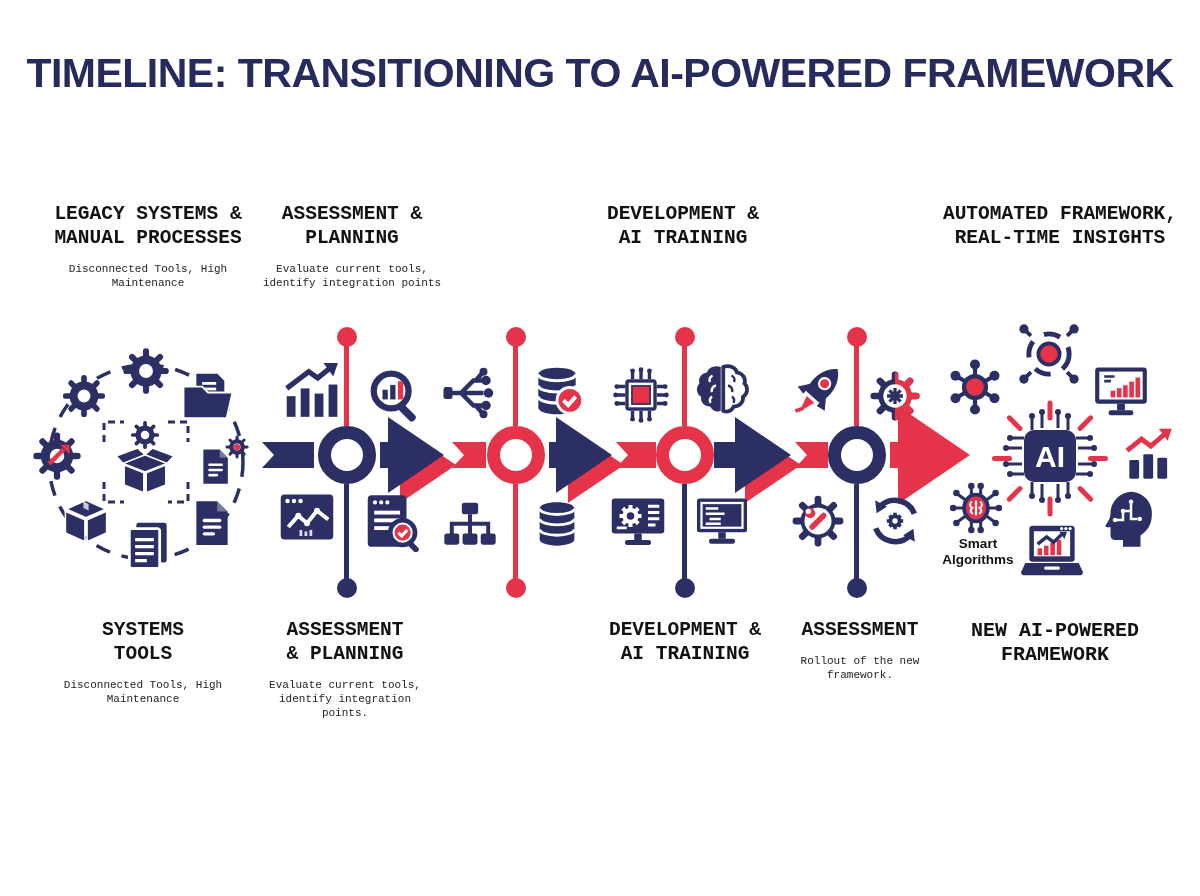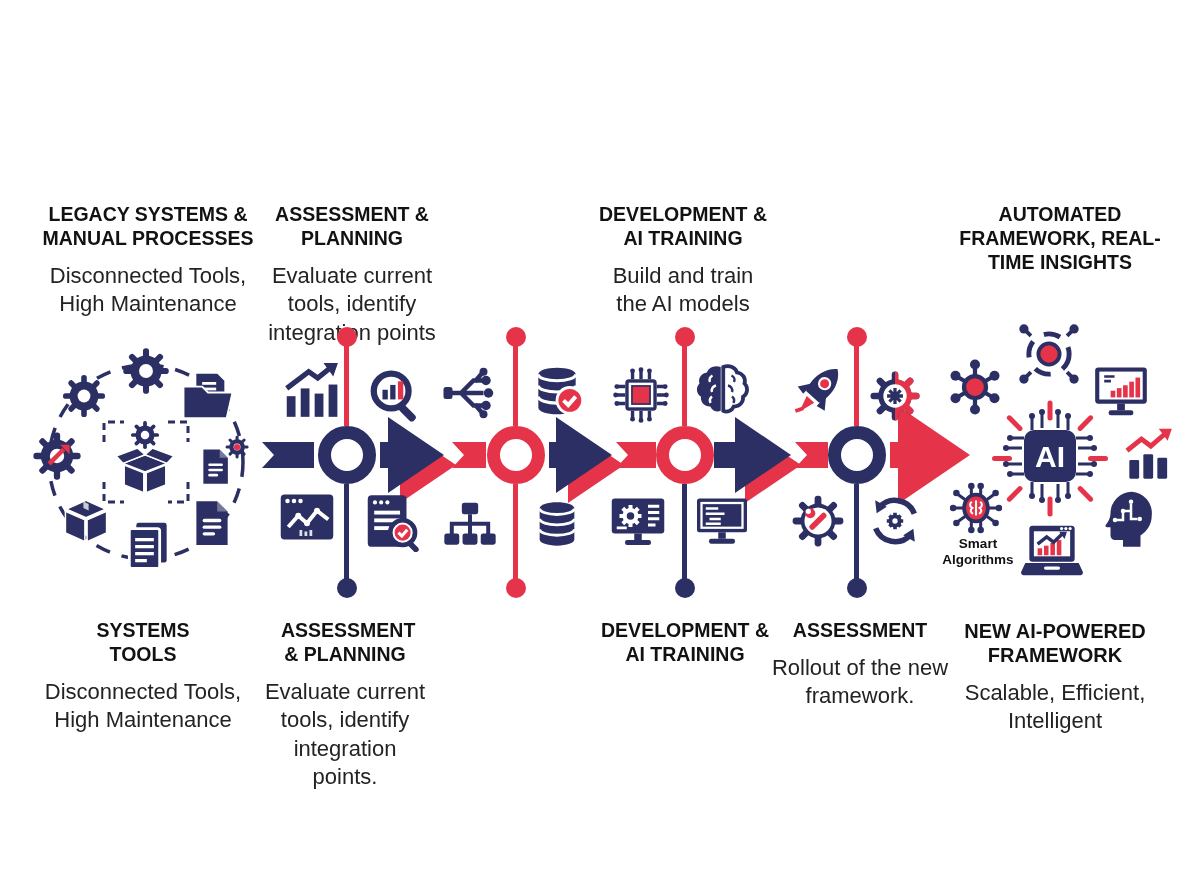--- a/index.html
+++ b/index.html
@@ -1,23 +1,23 @@
 <!DOCTYPE html>
 <html><head>
 <meta charset="utf-8">
 <style>
 :root{ --navy:#2b2f63; --red:#e5344a; --ink:#121212; --body:#232323; }
 html,body{margin:0;padding:0;background:#fff;}
 .canvas{position:relative;width:1200px;height:896px;background:#fff;overflow:hidden;
   font-family:"Liberation Sans",sans-serif;}
 .title{position:absolute;left:0;right:0;top:50px;text-align:center;font-size:41px;
   font-weight:800;color:#262a5c;letter-spacing:-0.5px;white-space:nowrap;margin:0;}
-.lbl{position:absolute;text-align:center;}
+.lbl{position:absolute;text-align:center;font-family:Liberation Mono, monospace;}
 .lbl h3{margin:0 auto;font-size:19.5px;font-weight:800;color:var(--ink);line-height:1.22;}
-.lbl p{margin:11px auto 0;font-size:22px;font-weight:500;color:var(--body);line-height:1.3;}
+.lbl p{margin:11px auto 0;font-size:11px;font-weight:500;color:var(--body);line-height:1.3;}
 .band{position:absolute;top:442px;height:26px;background:var(--navy);z-index:1;}
 .band.red{background:var(--red);}
 .chev{clip-path:polygon(0 0,100% 0,100% 100%,0 100%,12px 50%);}
 .tri{position:absolute;top:417px;width:56px;height:76px;background:var(--navy);
   clip-path:polygon(0 0,100% 50%,0 100%);z-index:2;}
 .tri.shadow{background:var(--red);z-index:1;}
 .tri.final{top:406px;width:72px;height:98px;background:var(--red);}
 .ring{position:absolute;top:426px;width:32px;height:32px;border:13px solid var(--navy);
   border-radius:50%;background:#fff;z-index:3;}
 .ring.red{border-color:var(--red);}
@@ -380,32 +380,32 @@
           <circle cx="14" cy="21.4" r="1.4"></circle>
         </g>
   <ellipse cx="12" cy="12" rx="5.1" ry="5.7" fill="var(--red)" stroke="currentColor" stroke-width="1.6"></ellipse>
   <path d="M10.2 9.3c-1 .8-1 2 .2 2.7-1 .8-.8 2 .3 2.5M13.8 9.3c1 .8 1 2-.2 2.7 1 .8.8 2-.3 2.5M12 8.8v6.4" stroke="#fff" stroke-width=".9" fill="none"></path>
 </symbol>
 </defs>
 </svg>
 
 <div class="canvas">
 
+  <h1 class="title">TIMELINE: TRANSITIONING TO AI-POWERED FRAMEWORK</h1>
 
   <div class="lbl" style="left:28px;top:203px;width:240px">
     <h3>LEGACY SYSTEMS &amp; MANUAL PROCESSES</h3>
     <p style="width:210px">Disconnected Tools, High Maintenance</p>
   </div>
   <div class="lbl" style="left:262px;top:203px;width:180px">
     <h3>ASSESSMENT &amp; PLANNING</h3>
     <p>Evaluate current tools, identify integration points</p>
   </div>
   <div class="lbl" style="left:598px;top:203px;width:170px">
     <h3>DEVELOPMENT &amp; AI TRAINING</h3>
-    <p style="width:150px">Build and train the AI models</p>
   </div>
   <div class="lbl" style="left:941px;top:203px;width:238px">
     <h3>AUTOMATED FRAMEWORK, REAL-TIME INSIGHTS</h3>
     <p></p>
   </div>
 
   <div class="lbl" style="left:23px;top:619px;width:240px">
     <h3 style="width:110px">SYSTEMS TOOLS</h3>
     <p style="width:215px">Disconnected Tools, High Maintenance</p>
   </div>
@@ -415,21 +415,20 @@
   </div>
   <div class="lbl" style="left:600px;top:619px;width:170px">
     <h3>DEVELOPMENT &amp; AI TRAINING</h3>
   </div>
   <div class="lbl" style="left:770px;top:619px;width:180px">
     <h3>ASSESSMENT</h3>
     <p>Rollout of the new framework.</p>
   </div>
   <div class="lbl" style="left:948px;top:619px;width:214px">
     <h3 style="font-size:20px">NEW AI-POWERED FRAMEWORK</h3>
-    <p style="width:200px">Scalable, Efficient, Intelligent</p>
   </div>
 
   <div class="band chev" style="left:262px;width:52px"></div>
   <div class="band" style="left:380px;width:14px"></div>
   <div class="tri shadow" style="left:400px;top:427px"></div>
   <div class="tri" style="left:388px"></div>
   <div class="band red chev" style="left:452px;width:34px"></div>
   <div class="band" style="left:549px;width:10px"></div>
   <div class="tri shadow" style="left:568px;top:427px"></div>
   <div class="tri" style="left:556px"></div>

